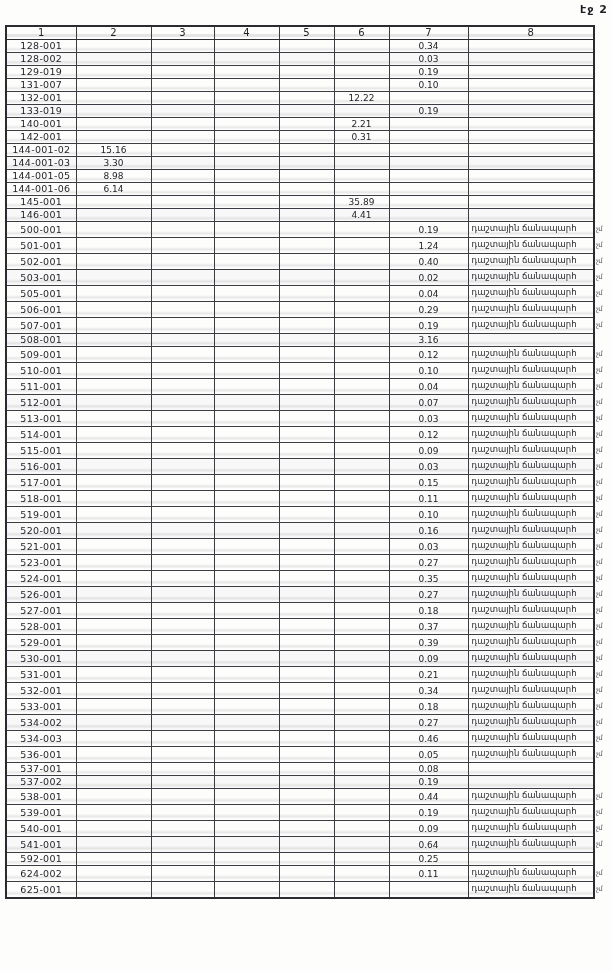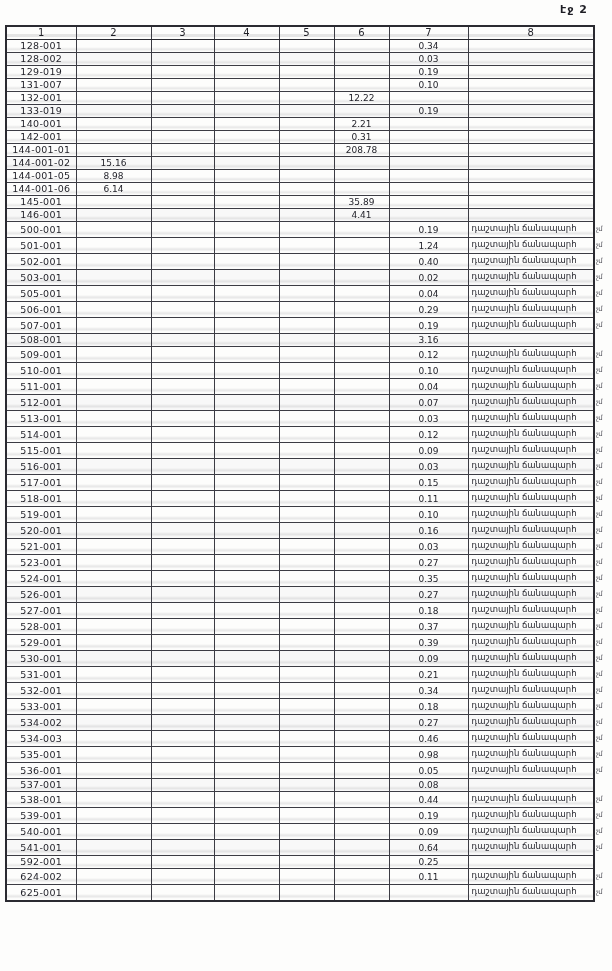--- a/index.html
+++ b/index.html
@@ -3,21 +3,21 @@
 <meta charset="utf-8">
 <style>
   html,body { margin:0; padding:0; background:#e8e8e8; }
   .sheet {
     position:relative; width:612px; height:971px;
     background:#fdfdfc; overflow:hidden;
     font-family:"DejaVu Sans", sans-serif;
     color:#23232b;
   }
   .page-label {
-    position:absolute; top:3px; left:560px;
+    position:absolute; top:3px; left:580px;
     font-size:11px; font-weight:bold; letter-spacing:1px; color:#1d1d24;
   }
   table.t {
     position:absolute; left:5px; top:25px;
     width:588px; border-collapse:collapse; table-layout:fixed;
     border:2px solid #2a2a31;
   }
   .t th, .t td {
     border:1px solid #3c3c44;
     height:12px; padding:0; margin:0;
@@ -175,44 +175,44 @@
       <td><span class="cv"></span></td>
       <td><span class="cv"></span></td>
       <td><span class="cv"></span></td>
       <td><span class="cv">0.31</span></td>
       <td><span class="cv"></span></td>
       <td class="road">
         <span class="cv"></span><span class="note"></span>
       </td>
     </tr>
         <tr>
-      <td class="code"><span class="cv">144-001-01</span></td>
-      <td><span class="cv"></span></td>
-      <td><span class="cv"></span></td>
-      <td><span class="cv"></span></td>
-      <td><span class="cv"></span></td>
-      <td><span class="cv">208.78</span></td>
-      <td><span class="cv"></span></td>
-      <td class="road">
-        <span class="cv"></span><span class="note"></span>
-      </td>
-    </tr>
-        <tr>
       <td class="code"><span class="cv">144-001-02</span></td>
       <td><span class="cv">15.16</span></td>
       <td><span class="cv"></span></td>
       <td><span class="cv"></span></td>
       <td><span class="cv"></span></td>
       <td><span class="cv"></span></td>
       <td><span class="cv"></span></td>
       <td class="road">
         <span class="cv"></span><span class="note"></span>
       </td>
     </tr>
         <tr>
+      <td class="code"><span class="cv">144-001-03</span></td>
+      <td><span class="cv">3.30</span></td>
+      <td><span class="cv"></span></td>
+      <td><span class="cv"></span></td>
+      <td><span class="cv"></span></td>
+      <td><span class="cv"></span></td>
+      <td><span class="cv"></span></td>
+      <td class="road">
+        <span class="cv"></span><span class="note"></span>
+      </td>
+    </tr>
+        <tr>
       <td class="code"><span class="cv">144-001-05</span></td>
       <td><span class="cv">8.98</span></td>
       <td><span class="cv"></span></td>
       <td><span class="cv"></span></td>
       <td><span class="cv"></span></td>
       <td><span class="cv"></span></td>
       <td><span class="cv"></span></td>
       <td class="road">
         <span class="cv"></span><span class="note"></span>
       </td>
@@ -643,51 +643,51 @@
       <td><span class="cv"></span></td>
       <td><span class="cv"></span></td>
       <td><span class="cv"></span></td>
       <td><span class="cv"></span></td>
       <td><span class="cv">0.46</span></td>
       <td class="road">
         <span class="cv">դաշտային ճանապարհ</span><span class="note">չմ</span>
       </td>
     </tr>
         <tr>
-      <td class="code"><span class="cv">535-001</span></td>
-      <td><span class="cv"></span></td>
-      <td><span class="cv"></span></td>
-      <td><span class="cv"></span></td>
-      <td><span class="cv"></span></td>
-      <td><span class="cv"></span></td>
-      <td><span class="cv">0.98</span></td>
-      <td class="road">
-        <span class="cv">դաշտային ճանապարհ</span><span class="note">չմ</span>
-      </td>
-    </tr>
-        <tr>
       <td class="code"><span class="cv">536-001</span></td>
       <td><span class="cv"></span></td>
       <td><span class="cv"></span></td>
       <td><span class="cv"></span></td>
       <td><span class="cv"></span></td>
       <td><span class="cv"></span></td>
       <td><span class="cv">0.05</span></td>
       <td class="road">
         <span class="cv">դաշտային ճանապարհ</span><span class="note">չմ</span>
       </td>
     </tr>
         <tr>
       <td class="code"><span class="cv">537-001</span></td>
       <td><span class="cv"></span></td>
       <td><span class="cv"></span></td>
       <td><span class="cv"></span></td>
       <td><span class="cv"></span></td>
       <td><span class="cv"></span></td>
       <td><span class="cv">0.08</span></td>
+      <td class="road">
+        <span class="cv"></span><span class="note"></span>
+      </td>
+    </tr>
+        <tr>
+      <td class="code"><span class="cv">537-002</span></td>
+      <td><span class="cv"></span></td>
+      <td><span class="cv"></span></td>
+      <td><span class="cv"></span></td>
+      <td><span class="cv"></span></td>
+      <td><span class="cv"></span></td>
+      <td><span class="cv">0.19</span></td>
       <td class="road">
         <span class="cv"></span><span class="note"></span>
       </td>
     </tr>
         <tr>
       <td class="code"><span class="cv">538-001</span></td>
       <td><span class="cv"></span></td>
       <td><span class="cv"></span></td>
       <td><span class="cv"></span></td>
       <td><span class="cv"></span></td>

